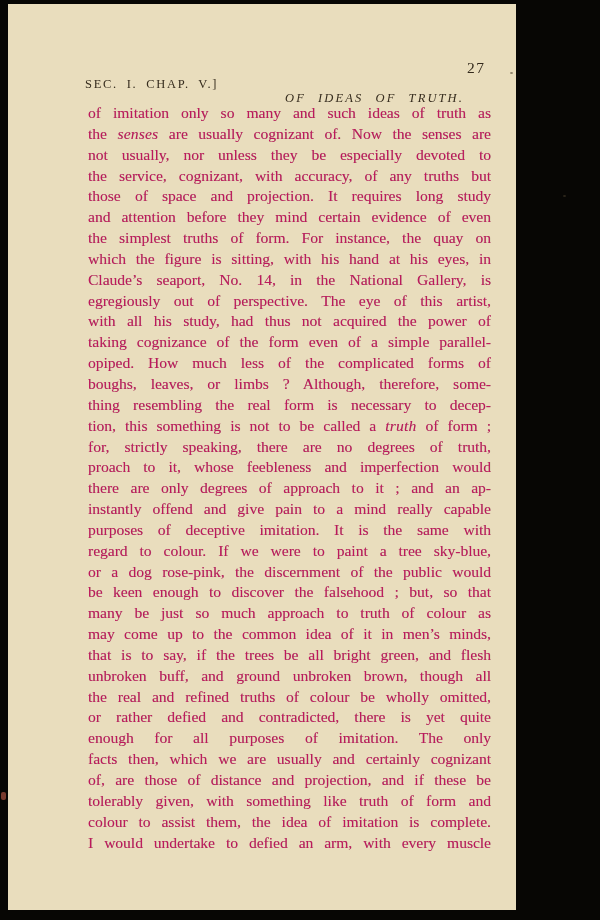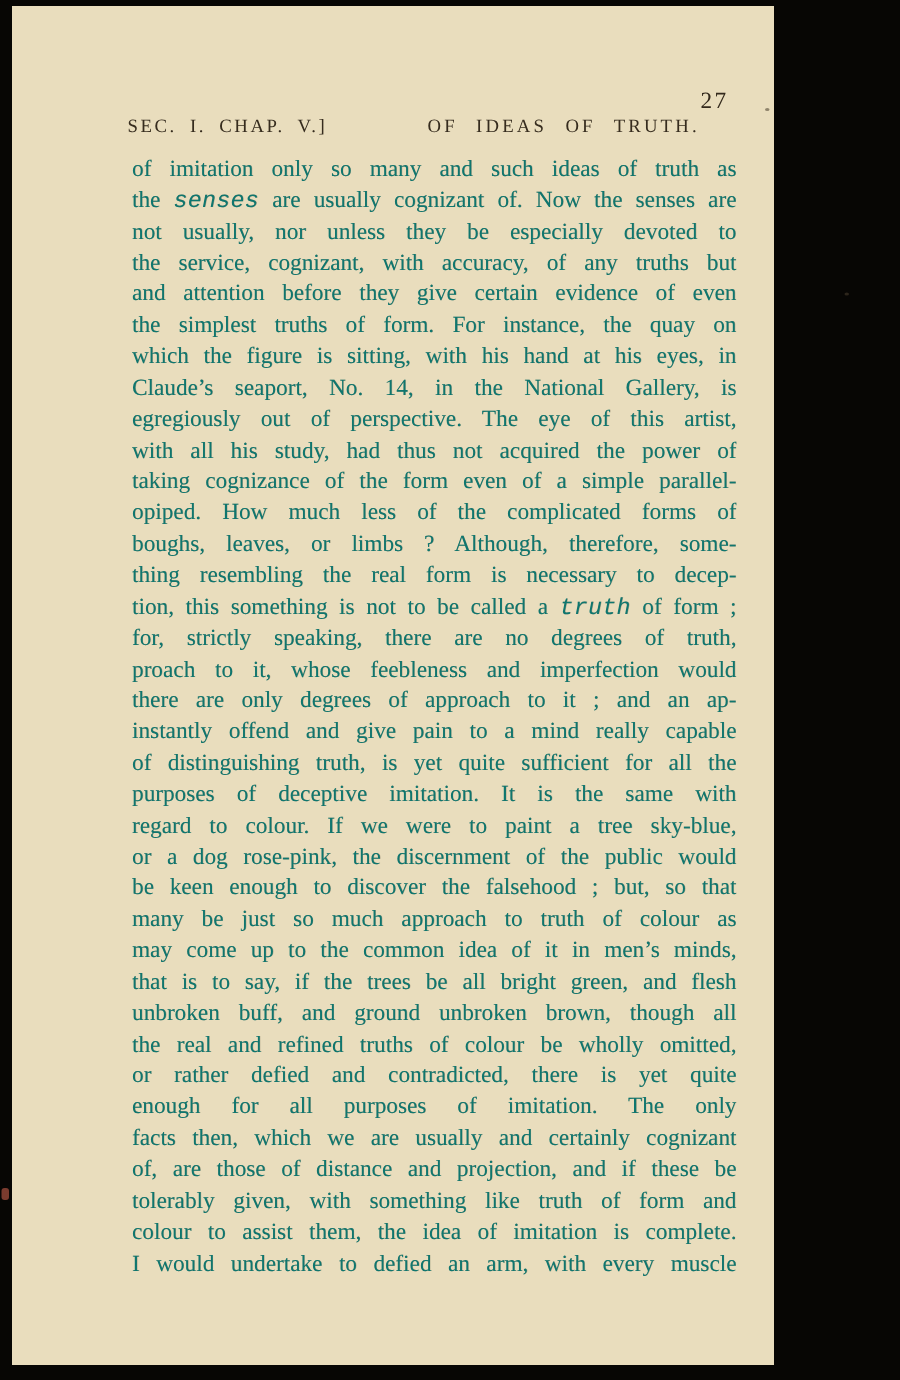--- a/index.html
+++ b/index.html
@@ -30,21 +30,21 @@
   }
   .hdr-span {
     position: absolute;
     font-size: 12.5px;
     letter-spacing: 1.7px;
     word-spacing: 4px;
     color: #362c1e;
     white-space: nowrap;
   }
   #hdr-section { left: 77px; top: 73px; }
-  #hdr-title   { left: 277px; top: 73px; letter-spacing: 2.1px; word-spacing: 7px; }
+  #hdr-title   { left: 277px; top: 87px; letter-spacing: 2.1px; word-spacing: 7px; font-style: italic; }
   #hdr-pagenum {
     position: absolute;
     left: 459px;
     top: 55px;
     font-size: 15.5px;
     letter-spacing: 1.5px;
     color: #33291c;
   }
   #body-text {
     position: absolute;
@@ -52,25 +52,25 @@
     top: 99px;
     width: 403px;
   }
   .line {
     font-size: 15.5px;
     line-height: 20.85px;
     height: 20.85px;
     text-align: justify;
     text-align-last: justify;
     word-spacing: -0.6px;
-    color: #0f766e;
+    color: #be185d;
     text-shadow: 0.25px 0.25px 0 rgba(51,41,28,0.30);
     overflow: hidden;
   }
-  .line i { font-style: italic; letter-spacing: 0.2px; font-family: Liberation Mono, monospace; }
+  .line i { font-style: italic; letter-spacing: 0.2px; }
   
   .speck { position: absolute; border-radius: 50%; }
   #speck-1 { left: 502px; top: 68px;  width: 3px; height: 2px; background: rgba(70,58,40,0.55); }
   #speck-2 { left: 555px; top: 191px; width: 3px; height: 2px; background: rgba(90,75,55,0.45); }
   #speck-3 { left: -7px;  top: 788px; width: 5px; height: 8px; background: #7a3b2e; border-radius: 2px; }
 </style>
 </head>
 <body>
 
 <div id="screen">
@@ -80,36 +80,36 @@
 
     <div class="hdr-span" id="hdr-title">OF IDEAS OF TRUTH.</div>
 
     <div id="hdr-pagenum">27</div>
 
     <div id="body-text">
         <div class="line"><span>of imitation only so many and such ideas of truth as</span></div>
         <div class="line"><span>the </span><i>senses</i><span> are usually cognizant of.  Now the senses are</span></div>
         <div class="line"><span>not usually, nor unless they be especially devoted to</span></div>
         <div class="line"><span>the service, cognizant, with accuracy, of any truths but</span></div>
-        <div class="line"><span>and attention before they give certain evidence of even</span></div>
+        <div class="line"><span>those of space and projection.  It requires long study</span></div>
+        <div class="line"><span>and attention before they mind certain evidence of even</span></div>
         <div class="line"><span>the simplest truths of form.  For instance, the quay on</span></div>
         <div class="line"><span>which the figure is sitting, with his hand at his eyes, in</span></div>
         <div class="line"><span>Claude’s seaport, No. 14, in the National Gallery, is</span></div>
         <div class="line"><span>egregiously out of perspective.  The eye of this artist,</span></div>
         <div class="line"><span>with all his study, had thus not acquired the power of</span></div>
         <div class="line"><span>taking cognizance of the form even of a simple parallel-</span></div>
         <div class="line"><span>opiped.  How much less of the complicated forms of</span></div>
         <div class="line"><span>boughs, leaves, or limbs ?  Although, therefore, some-</span></div>
         <div class="line"><span>thing resembling the real form is necessary to decep-</span></div>
         <div class="line"><span>tion, this something is not to be called a </span><i>truth</i><span> of form ;</span></div>
         <div class="line"><span>for, strictly speaking, there are no degrees of truth,</span></div>
         <div class="line"><span>proach to it, whose feebleness and imperfection would</span></div>
         <div class="line"><span>there are only degrees of approach to it ; and an ap-</span></div>
         <div class="line"><span>instantly offend and give pain to a mind really capable</span></div>
-        <div class="line"><span>of distinguishing truth, is yet quite sufficient for all the</span></div>
         <div class="line"><span>purposes of deceptive imitation.  It is the same with</span></div>
         <div class="line"><span>regard to colour.  If we were to paint a tree sky-blue,</span></div>
         <div class="line"><span>or a dog rose-pink, the discernment of the public would</span></div>
         <div class="line"><span>be keen enough to discover the falsehood ; but, so that</span></div>
         <div class="line"><span>many be just so much approach to truth of colour as</span></div>
         <div class="line"><span>may come up to the common idea of it in men’s minds,</span></div>
         <div class="line"><span>that is to say, if the trees be all bright green, and flesh</span></div>
         <div class="line"><span>unbroken buff, and ground unbroken brown, though all</span></div>
         <div class="line"><span>the real and refined truths of colour be wholly omitted,</span></div>
         <div class="line"><span>or rather defied and contradicted, there is yet quite</span></div>

